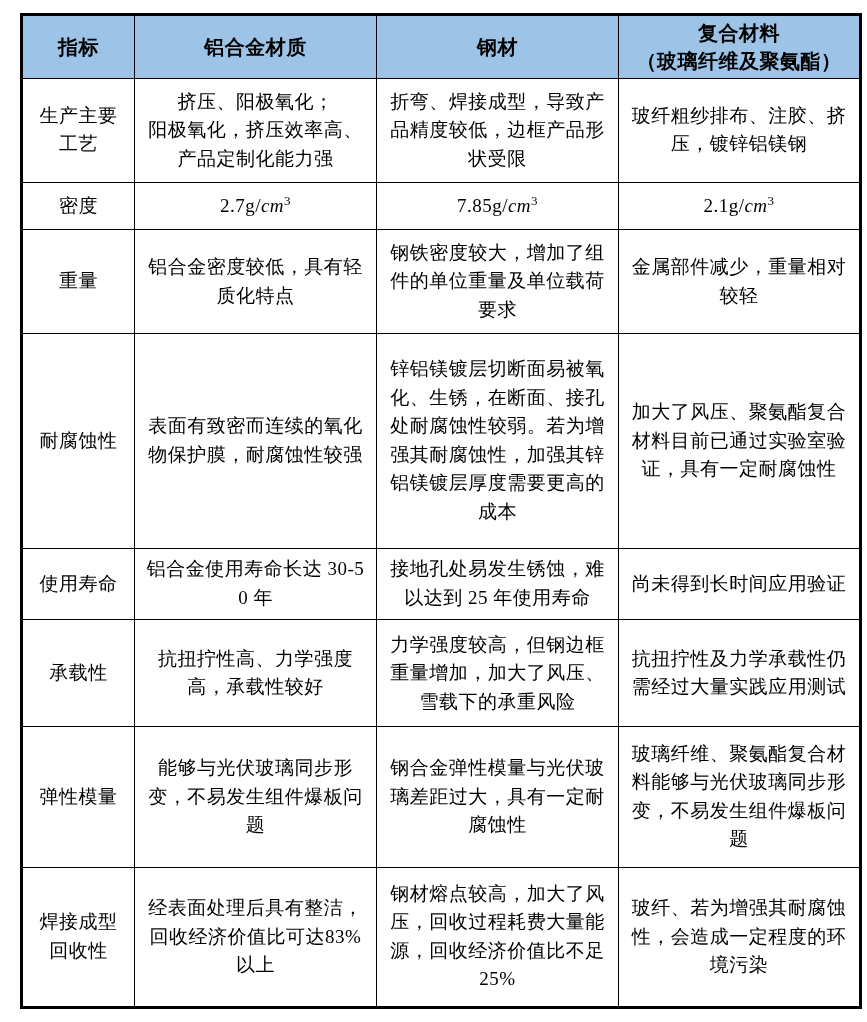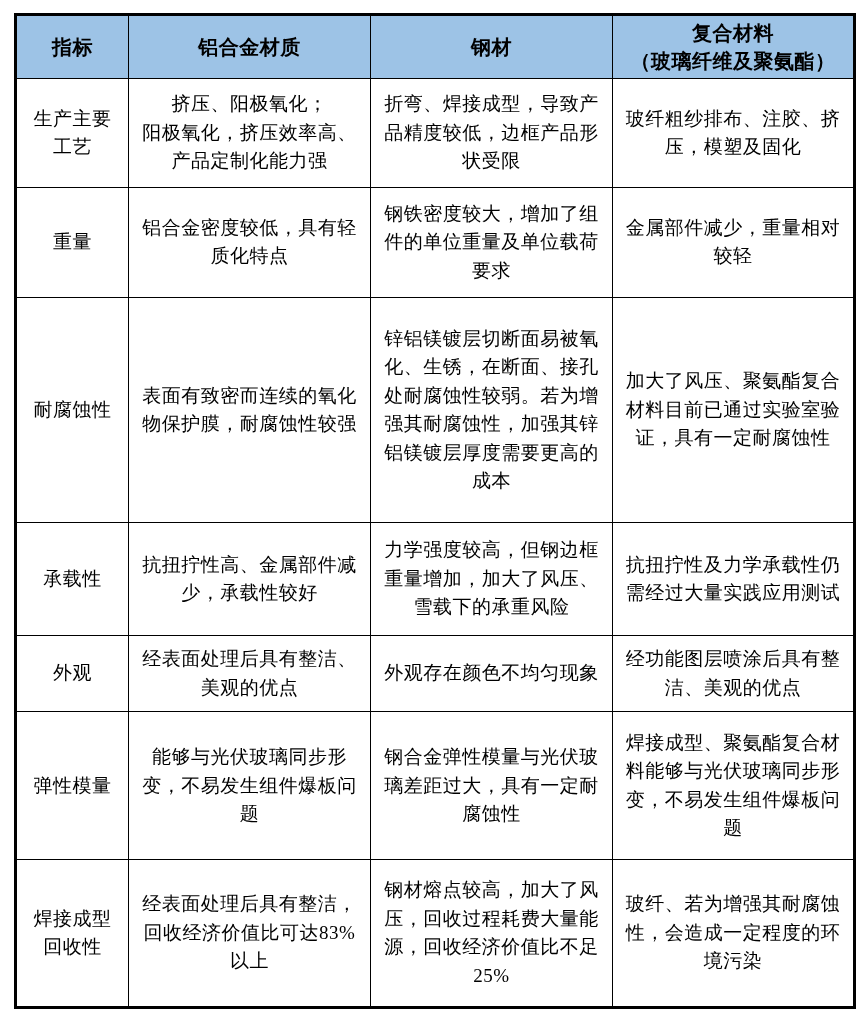--- a/index.html
+++ b/index.html
@@ -5,21 +5,21 @@
   html, body {
     margin: 0;
     padding: 0;
     background: #ffffff;
     width: 867px;
   }
   .page {
     width: 867px;
     height: 1022px;
     box-sizing: border-box;
-    padding: 13px 14px;
+    padding: 13px 20px;
     background: #ffffff;
     border-radius: 20px;
   }
   table.compare {
     border-collapse: collapse;
     width: 839px;
     height: 996px;
     table-layout: fixed;
     border: 3px solid #000000;
     font-family: "Liberation Serif", "DejaVu Serif", serif;
@@ -80,51 +80,57 @@
 （玻璃纤维及聚氨酯）</th>
       </tr>
     </thead>
     <tbody>
       <tr class="r2">
         <td>生产主要
 工艺</td>
         <td>挤压、阳极氧化；
 阳极氧化，挤压效率高、产品定制化能力强</td>
         <td>折弯、焊接成型，导致产品精度较低，边框产品形状受限</td>
-        <td>玻纤粗纱排布、注胶、挤压，模塑及固化</td>
+        <td>玻纤粗纱排布、注胶、挤压，镀锌铝镁钢</td>
+      </tr>
+      <tr class="r3">
+        <td>密度</td>
+        <td><span>2.7g/</span><i>cm</i><sup>3</sup></td>
+        <td><span>7.85g/</span><i>cm</i><sup>3</sup></td>
+        <td><span>2.1g/</span><i>cm</i><sup>3</sup></td>
       </tr>
       <tr class="r4">
         <td>重量</td>
         <td>铝合金密度较低，具有轻质化特点</td>
         <td>钢铁密度较大，增加了组件的单位重量及单位载荷要求</td>
         <td>金属部件减少，重量相对较轻</td>
       </tr>
       <tr class="r5">
         <td>耐腐蚀性</td>
         <td>表面有致密而连续的氧化物保护膜，耐腐蚀性较强</td>
         <td>锌铝镁镀层切断面易被氧化、生锈，在断面、接孔处耐腐蚀性较弱。若为增强其耐腐蚀性，加强其锌铝镁镀层厚度需要更高的成本</td>
         <td>加大了风压、聚氨酯复合材料目前已通过实验室验证，具有一定耐腐蚀性</td>
       </tr>
+      <tr class="r6">
+        <td>使用寿命</td>
+        <td>铝合金使用寿命长达 30-50 年</td>
+        <td>接地孔处易发生锈蚀，难以达到 25 年使用寿命</td>
+        <td>尚未得到长时间应用验证</td>
+      </tr>
       <tr class="r7">
         <td>承载性</td>
-        <td>抗扭拧性高、金属部件减少，承载性较好</td>
+        <td>抗扭拧性高、力学强度高，承载性较好</td>
         <td>力学强度较高，但钢边框重量增加，加大了风压、雪载下的承重风险</td>
         <td>抗扭拧性及力学承载性仍需经过大量实践应用测试</td>
-      </tr>
-      <tr class="r8">
-        <td>外观</td>
-        <td>经表面处理后具有整洁、美观的优点</td>
-        <td>外观存在颜色不均匀现象</td>
-        <td>经功能图层喷涂后具有整洁、美观的优点</td>
       </tr>
       <tr class="r9">
         <td>弹性模量</td>
         <td>能够与光伏玻璃同步形变，不易发生组件爆板问题</td>
         <td>钢合金弹性模量与光伏玻璃差距过大，具有一定耐腐蚀性</td>
-        <td>焊接成型、聚氨酯复合材料能够与光伏玻璃同步形变，不易发生组件爆板问题</td>
+        <td>玻璃纤维、聚氨酯复合材料能够与光伏玻璃同步形变，不易发生组件爆板问题</td>
       </tr>
       <tr class="r10">
         <td>焊接成型
 回收性</td>
         <td>经表面处理后具有整洁，回收经济价值比可达83%以上</td>
         <td>钢材熔点较高，加大了风压，回收过程耗费大量能源，回收经济价值比不足25%</td>
         <td>玻纤、若为增强其耐腐蚀性，会造成一定程度的环境污染</td>
       </tr>
     </tbody>
   </table>

